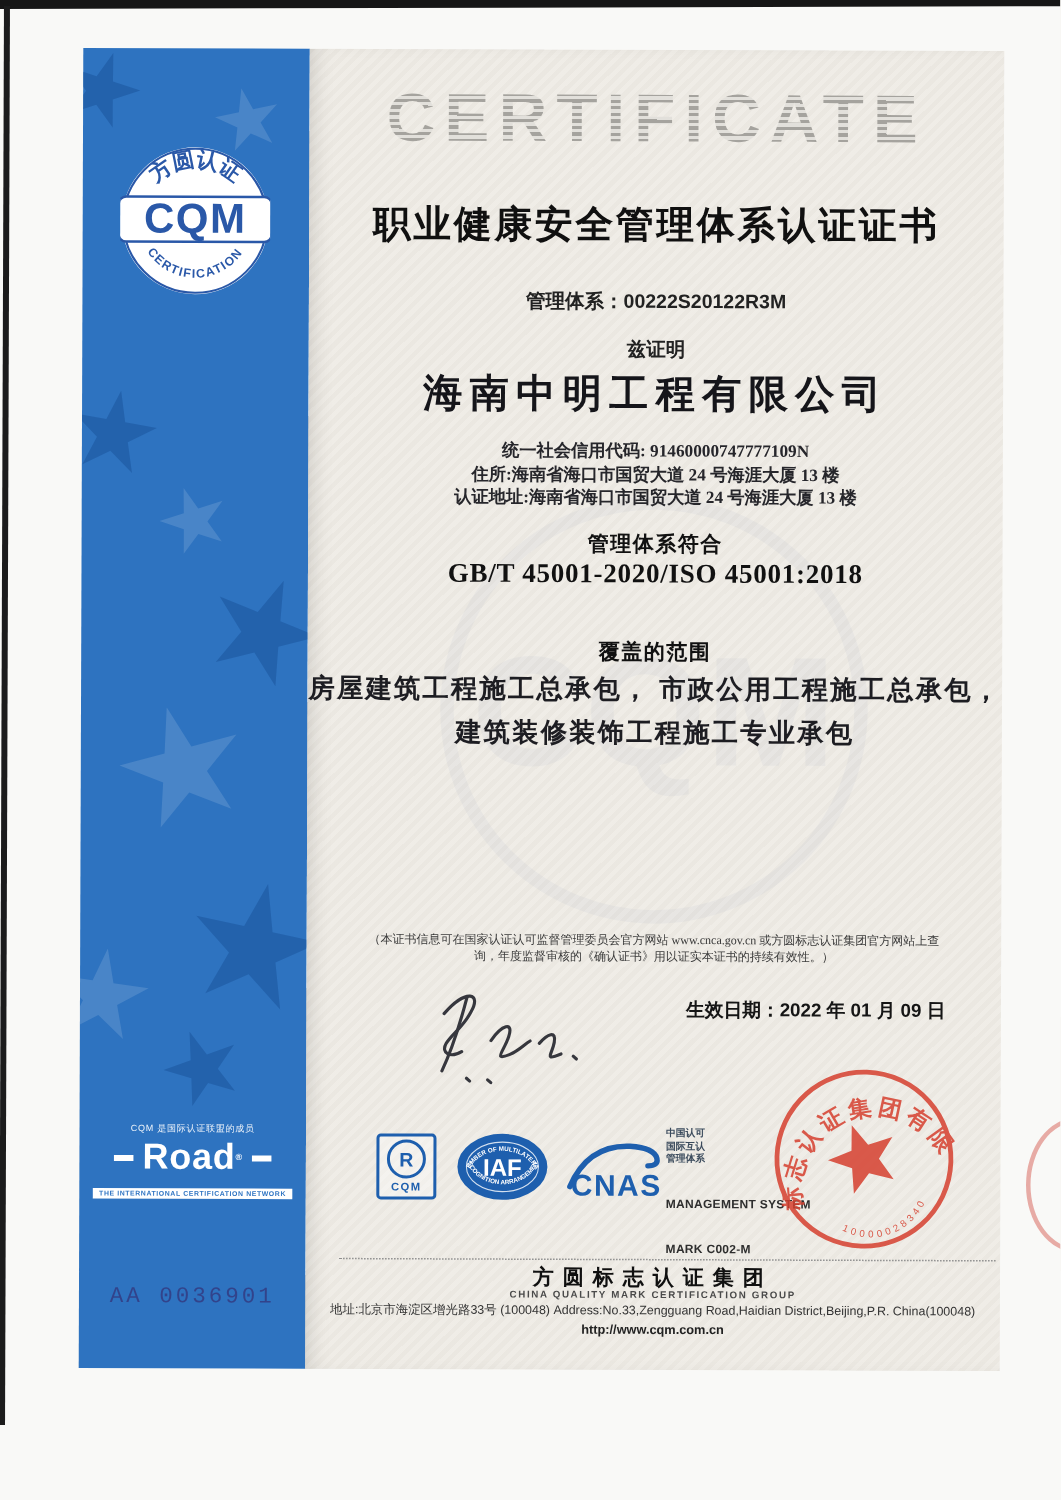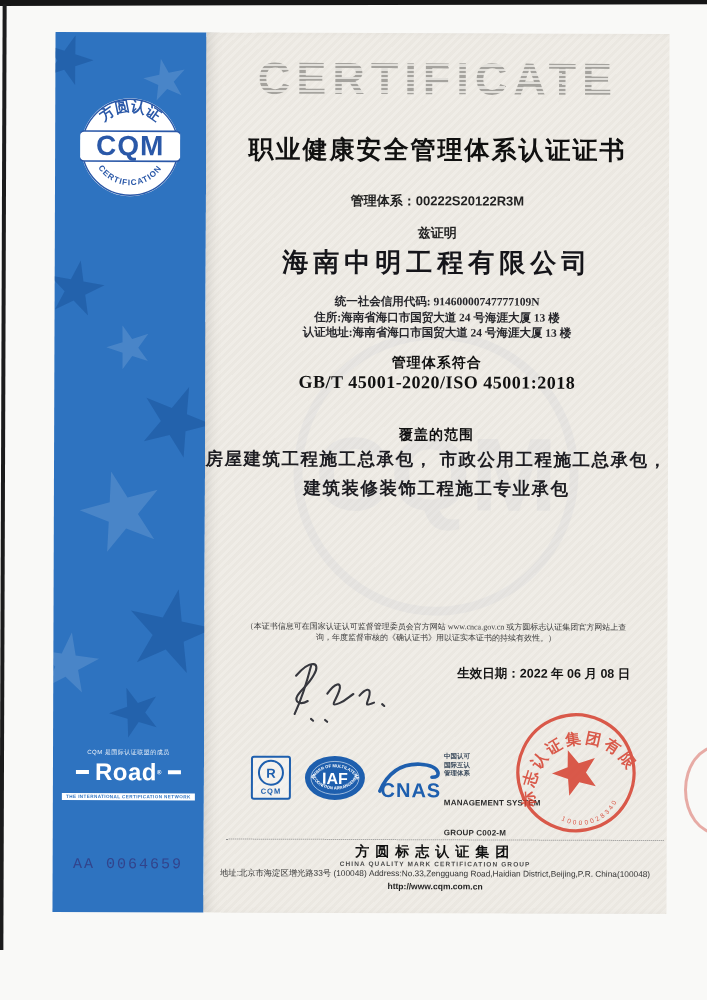--- a/index.html
+++ b/index.html
@@ -122,21 +122,21 @@
       <div class="iqnet">
         <div class="iqnet-member">CQM 是国际认证联盟的成员</div>
         <div class="iqnet-row">
           <span class="iqnet-dash"></span>
           <span class="iqnet-name"><span>Road</span><span class="iqnet-reg">®</span></span>
           <span class="iqnet-dash"></span>
         </div>
         <div class="iqnet-bar">THE INTERNATIONAL CERTIFICATION NETWORK</div>
       </div>
 
-      <div class="serial">AA 0064659</div>
+      <div class="serial">AA 0036901</div>
     </div>
 
     <div class="bodyarea">
 
       <svg class="watermark" width="290" height="290" viewBox="0 0 290 290">
         <circle cx="145" cy="145" r="138" fill="none" stroke="#6d80a6" stroke-width="9"></circle>
         <text x="145" y="182" text-anchor="middle" font-size="104" font-weight="bold" fill="#6d80a6" font-family="Liberation Sans,sans-serif">CQM</text>
       </svg>
 
       <div class="c heading">CERTIFICATE</div>
@@ -169,21 +169,21 @@
           <path d="M34,10 C30,22 24,40 14,58"></path>
           <path d="M18,20 C34,4 44,8 36,20 C30,30 22,34 18,40 C14,46 20,50 28,46"></path>
           <path d="M48,40 C56,30 64,28 60,38 C56,48 48,54 60,50 C66,48 70,44 74,42"></path>
           <path d="M80,44 C86,38 92,36 90,44 C88,52 82,56 94,52"></path>
           <path d="M102,54 l2,2"></path>
           <path d="M30,64 l2,2 M44,66 l2,2"></path>
         </g>
       </svg>
 
       <div class="dates">
-        <div>生效日期：2022 年 06 月 08 日</div>
+        <div>生效日期：2022 年 01 月 09 日</div>
       </div>
 
       <div class="rcqm">
         <div class="rcqm-circle">R</div>
         <div class="rcqm-label">CQM</div>
       </div>
 
       <svg class="iaf" width="62" height="46" viewBox="0 0 62 46">
         <ellipse cx="31" cy="23" rx="30" ry="22" fill="#1e5fae"></ellipse>
         <ellipse cx="31" cy="23" rx="24" ry="16.5" fill="none" stroke="rgba(255,255,255,.8)" stroke-width=".7"></ellipse>
@@ -203,21 +203,21 @@
       <svg class="cnas" width="70" height="42" viewBox="0 0 70 42">
         <path d="M4,32 Q16,4 44,5 Q60,6 62,13 Q63,18 56,18" fill="none" stroke="#1e5fae" stroke-width="3.6" stroke-linecap="round"></path>
         <text x="35" y="38" text-anchor="middle" font-size="20" font-weight="bold" letter-spacing="1" fill="#1e5fae" font-family="Liberation Sans,sans-serif">CNAS</text>
       </svg>
 
       <div class="accred">
         <div class="cn">中国认可</div>
         <div class="cn">国际互认</div>
         <div class="cn">管理体系</div>
         <div class="en">MANAGEMENT SYSTEM</div>
-        <div class="en">GROUP C002-M</div>
+        <div class="en">MARK C002-M</div>
       </div>
 
       <svg class="seal" width="124" height="124" viewBox="0 0 124 124">
         <circle cx="62" cy="62" r="58" fill="none" stroke="#d6402f" stroke-width="3.2"></circle>
         <defs>
           <path id="sealArc" d="M 12,84 A 48,48 0 1 1 112,84"></path>
           <path id="sealNum" d="M 28,96 A 40,40 0 0 0 96,96"></path>
         </defs>
         <text font-size="15.5" font-weight="bold" fill="#d6402f" letter-spacing="3" font-family="Liberation Sans,sans-serif">
           <textPath href="#sealArc" startOffset="50%" text-anchor="middle">方圆标志认证集团有限公司</textPath>

